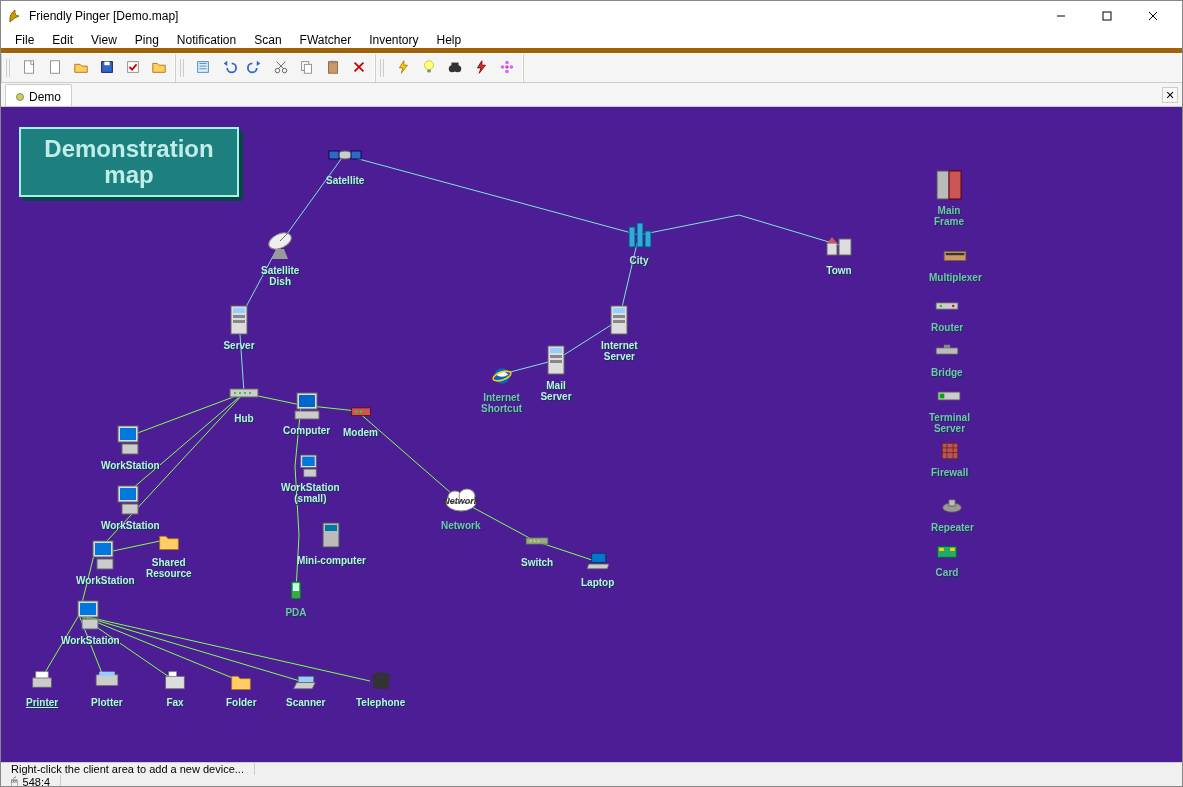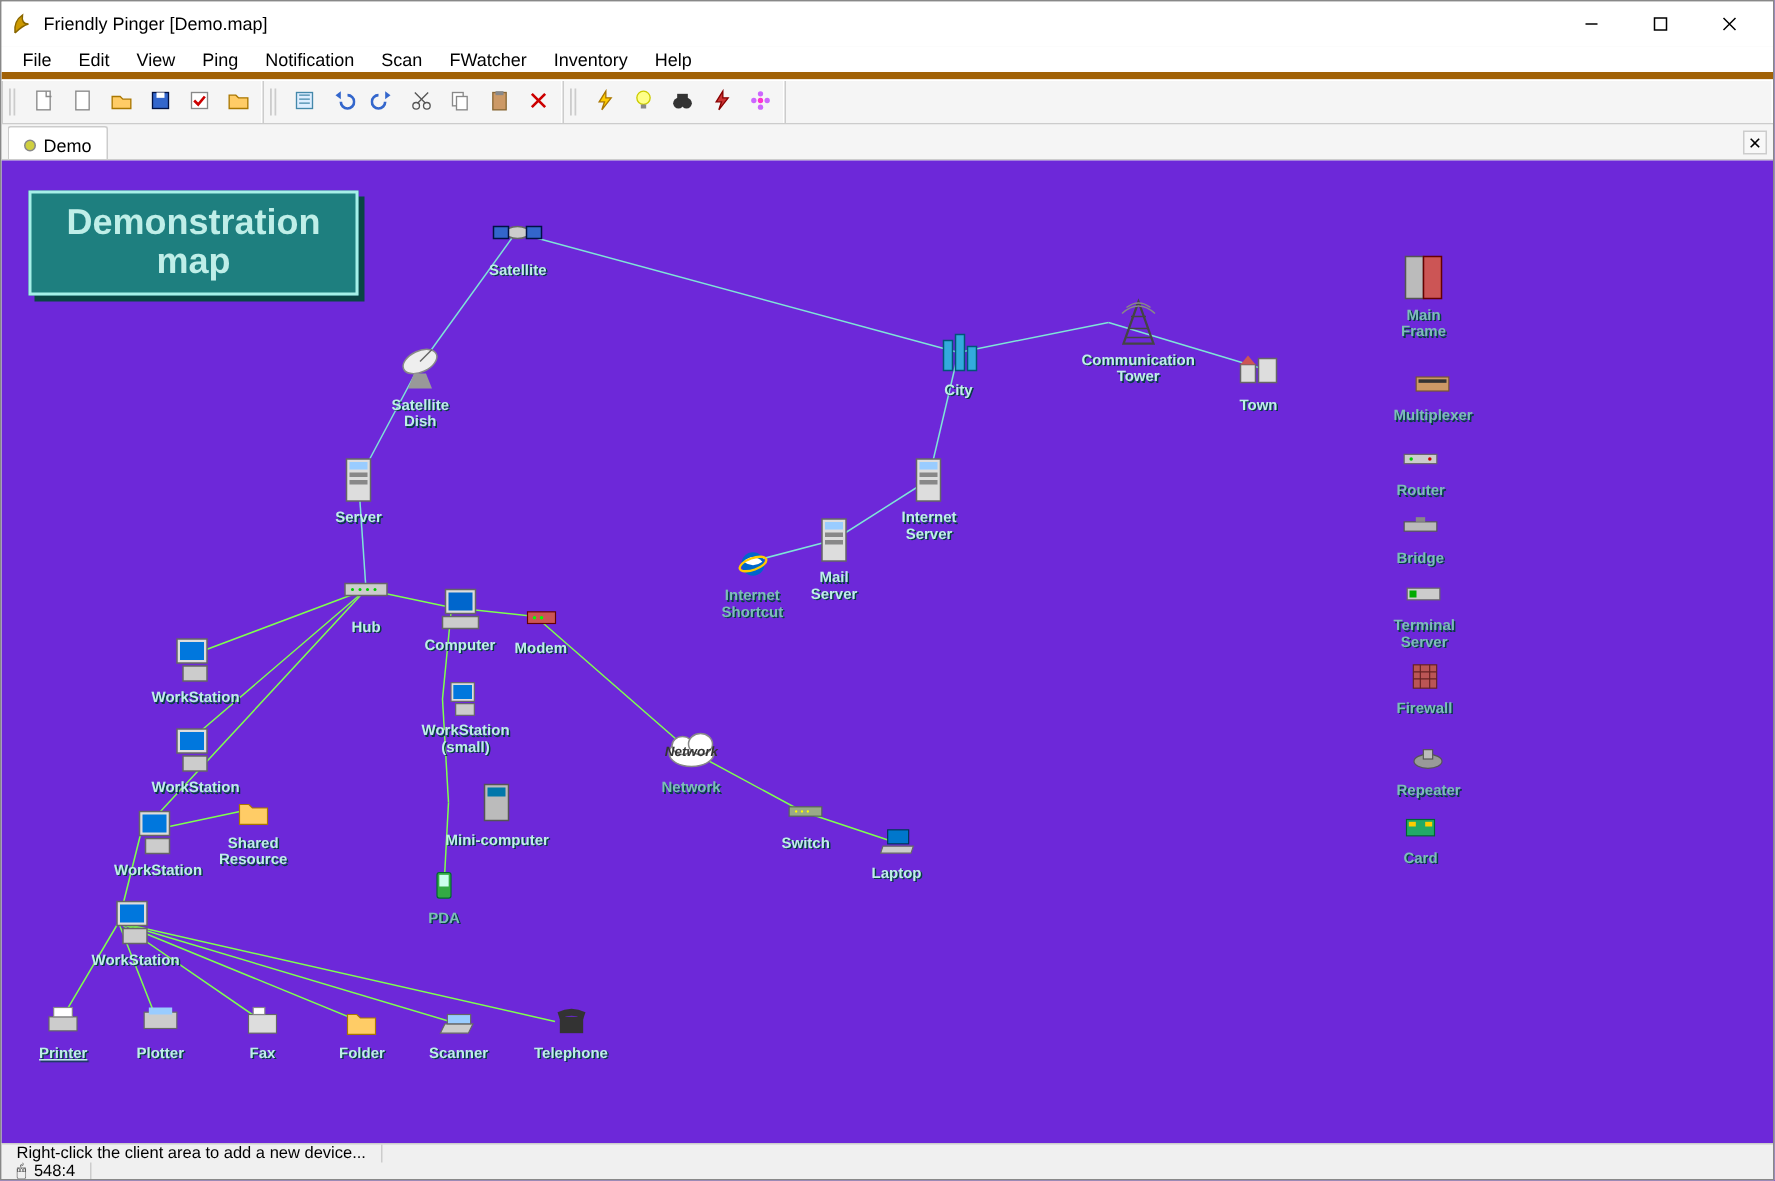--- a/index.html
+++ b/index.html
@@ -12,21 +12,21 @@
   .menubar { height: 22px; background: #fff; display: flex; align-items: center; padding: 0 6px; gap: 2px; font-size: 12px; border-bottom:5px solid #a16207;}
   .menuitem { padding: 2px 8px; }
   .toolbars { display:flex; background: #f5f5f5; border-top: 1px solid #fff; border-bottom: 1px solid #ccc; height: 30px; align-items:center; }
   .toolbar { display:flex; align-items:center; height:100%; padding:0 4px; border-left:1px solid #ccc; border-right:1px solid #fff; gap:4px;}
   .grip { width:6px; height:18px; background:linear-gradient(90deg,#ccc 1px,transparent 1px) 0 0/3px 3px; margin-right:2px;}
   .tbtn { width:22px; height:22px; display:flex; align-items:center; justify-content:center; border:1px solid transparent; font-size:14px;}
   .tabbar { height:24px; background:#f5f5f5; border-bottom:1px solid #ccc; display:flex; align-items:flex-end; padding-left:4px; position:relative;}
   .tab { height:22px; padding:2px 10px 0 10px; font-size:12px; background:#fff; border:1px solid #ccc; border-bottom:none; border-radius:2px 2px 0 0; display:flex; align-items:center; gap:5px;}
   .dot { width:8px; height:8px; border-radius:50%; background:#cfcf40; border:1px solid #888;}
   .tabclose { position:absolute; right:4px; top:4px; width:16px; height:16px; display:flex; align-items:center; justify-content:center; border:1px solid #ccc; font-size:11px; background:#f8f8f8;}
-  .canvas { flex:1; background:#6d28d9; position:relative; overflow:hidden; }
+  .canvas { flex:1; background:#4c1d95; position:relative; overflow:hidden; }
   .title-box { position:absolute; left:18px; top:20px; width:220px; height:70px; background:#1e7f7f; border:2px solid #a5f0e8; box-shadow:4px 4px 0 #0a4545; display:flex; align-items:center; justify-content:center; text-align:center; color:#bfeee8; font-family:Georgia,serif; font-size:24px; font-weight:bold; line-height:1.1; }
   .node { position:absolute; display:flex; flex-direction:column; align-items:center; color:#bfeee8; font-size:10px; font-weight:bold; white-space:pre; text-align:center; }
   .node .ic { width:36px; height:36px; display:flex; align-items:center; justify-content:center; margin-bottom:2px;}
   .node.small .ic { width:28px; height:28px;}
   .node .lbl { text-shadow:1px 1px 0 #054040;}
   .node.dim .lbl { color:#7dbdb8;}
   svg.link { position:absolute; left:0; top:0; width:100%; height:100%; pointer-events:none;}
   svg.link line { stroke:#7fe4d8; stroke-width:1; }
   svg.link line.green { stroke:#7fff4f; }
   .statusbar { height:24px; background:#f0f0f0; border-top:1px solid #ccc; display:flex; align-items:flex-start; font-size:11px;flex-direction:column;}
@@ -399,28 +399,20 @@
           </g>
         </svg></div><div class="lbl">Internet
 Server</div></div>
     <div class="node" style="left: 620px; top: 110px;"><div class="ic"><svg width="100%" height="100%" viewBox="0 0 36 36">
           <g>
             <rect x="8" y="10" width="6" height="20" fill="#3ad" stroke="#057"></rect>
             <rect x="16" y="6" width="6" height="24" fill="#3ad" stroke="#057"></rect>
             <rect x="24" y="14" width="6" height="16" fill="#3ad" stroke="#057"></rect>
           </g>
         </svg></div><div class="lbl">City</div></div>
-    <div class="node" style="left: 720px; top: 90px;"><div class="ic"><svg width="100%" height="100%" viewBox="0 0 36 36">
-          <g>
-            <path d="M18 4 L8 32 L28 32 z" fill="none" stroke="#444" stroke-width="1.5"></path>
-            <path d="M11 22 L25 22 M13 14 L23 14 M10 28 L26 28" stroke="#444"></path>
-            <path d="M10 8 Q18 2 26 8 M7 12 Q18 2 29 12" fill="none" stroke="#888"></path>
-          </g>
-        </svg></div><div class="lbl">Communication
-Tower</div></div>
     <div class="node" style="left: 820px; top: 120px;"><div class="ic"><svg width="100%" height="100%" viewBox="0 0 36 36">
           <g>
             <rect x="6" y="16" width="10" height="12" fill="#ddd" stroke="#666"></rect>
             <rect x="18" y="12" width="12" height="16" fill="#ddd" stroke="#666"></rect>
             <path d="M6 16 L11 10 L16 16" fill="#c55"></path>
           </g>
         </svg></div><div class="lbl">Town</div></div>
     <div class="node dim" style="left: 440px; top: 375px;"><div class="ic"><svg width="100%" height="100%" viewBox="0 0 36 36">
           <g>
             <ellipse cx="18" cy="20" rx="15" ry="9" fill="#fff" stroke="#888"></ellipse>

